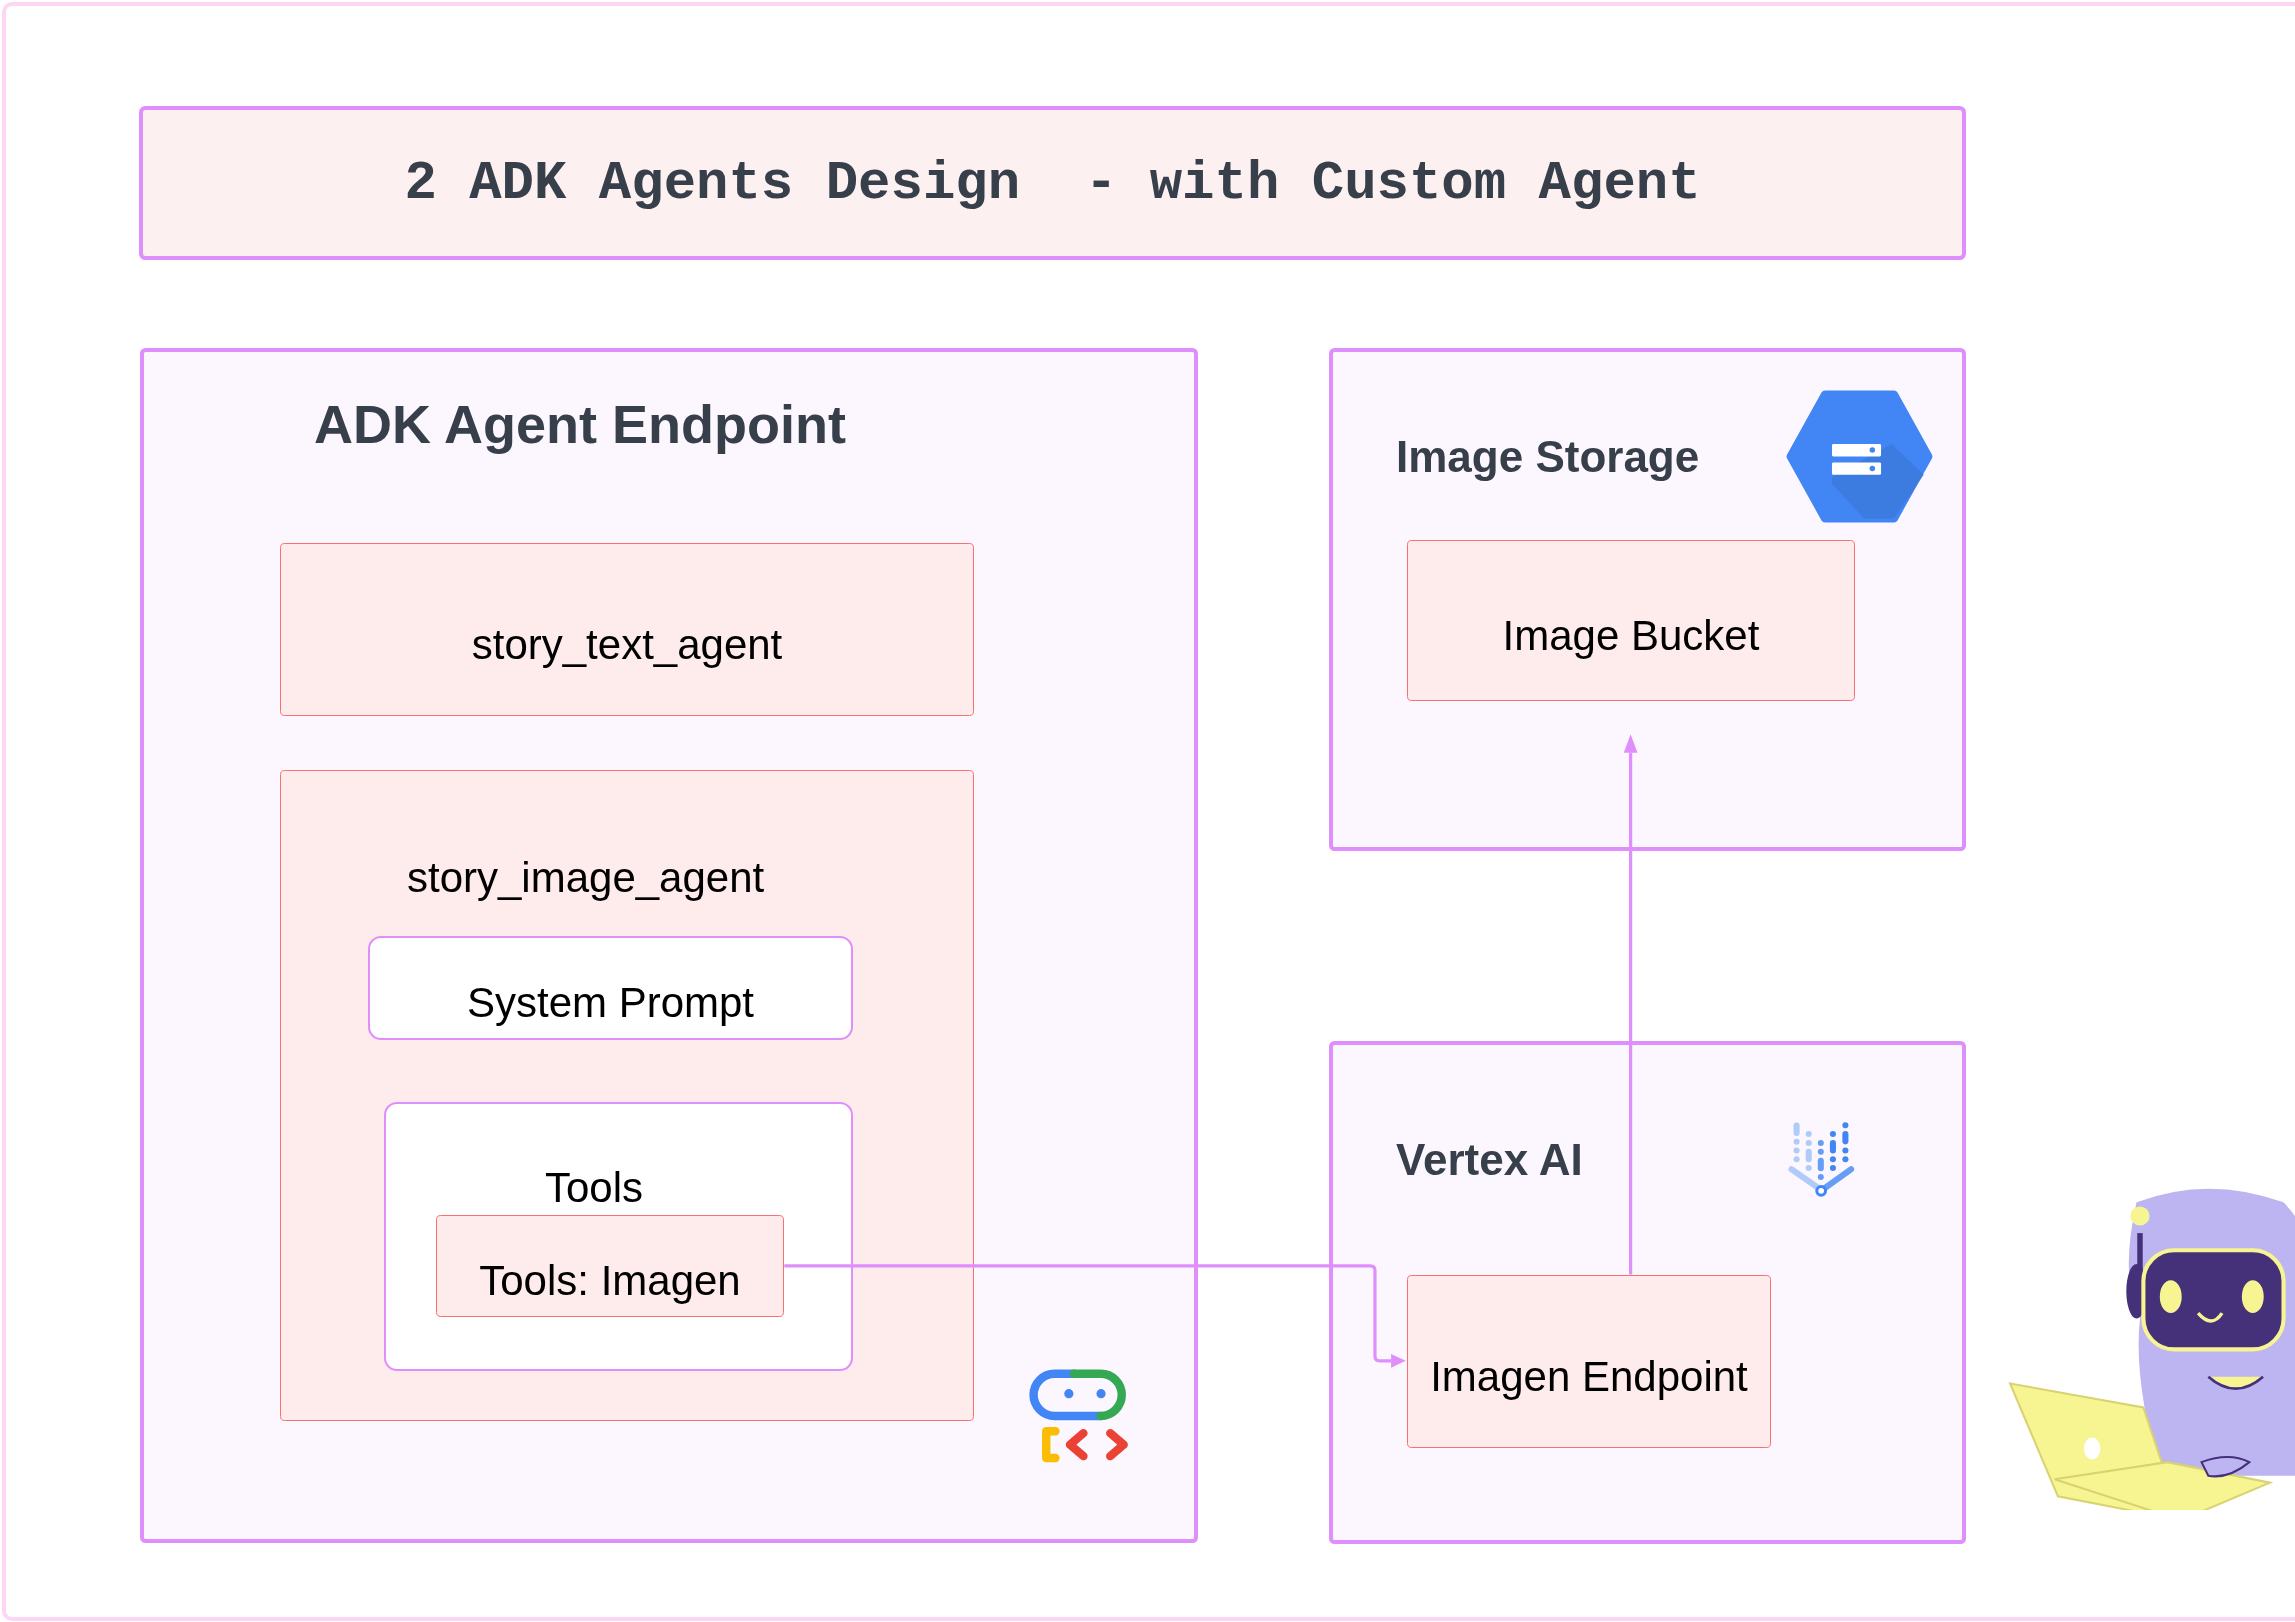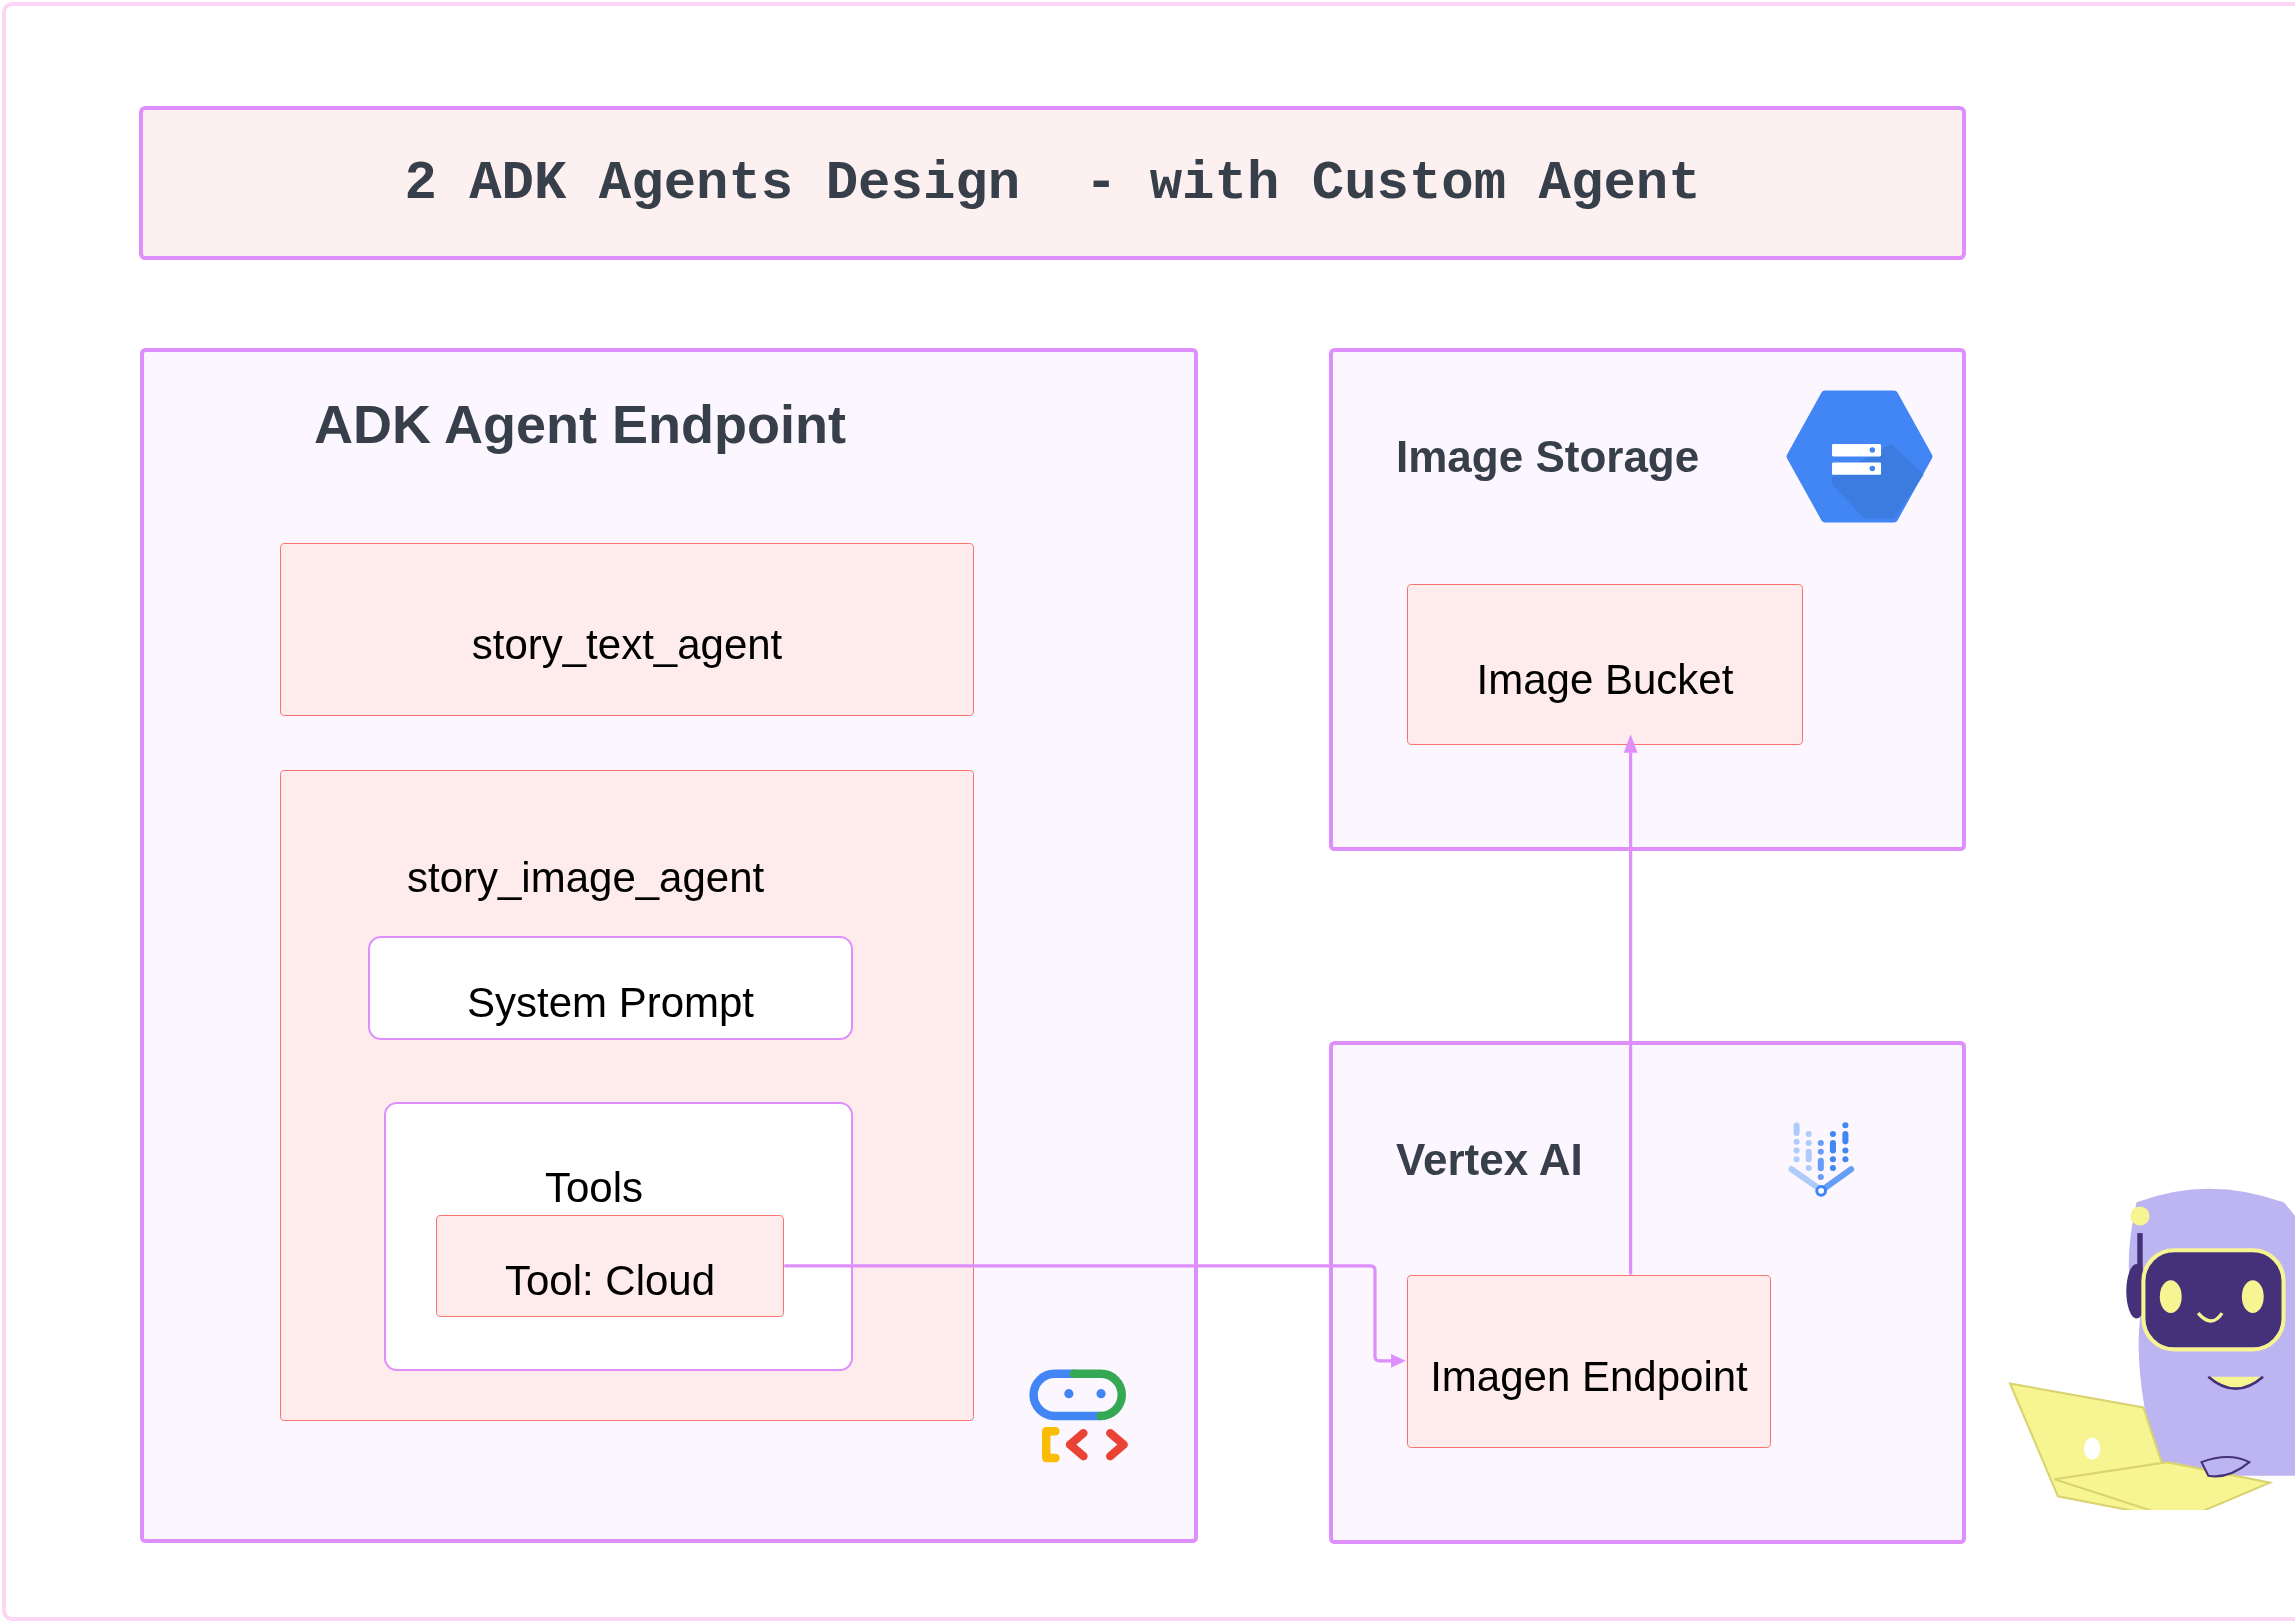--- a/index.html
+++ b/index.html
@@ -39,21 +39,21 @@
 
 <div class="abs white-box" style="left:368px;top:936px;width:485px;height:104px;display:flex;align-items:center;justify-content:center;">
   <span class="agent-label">System Prompt</span>
 </div>
 
 <div class="abs white-box" style="left:384px;top:1102px;width:469px;height:269px;">
   <span class="agent-label" style="position:absolute;left:159px;top:30px;">Tools</span>
 </div>
 
 <div class="abs agent-box" style="left:436px;top:1215px;width:348px;height:102px;">
-  <span class="agent-label">Tool: Cloud</span>
+  <span class="agent-label">Tools: Imagen</span>
 </div>
 
 <svg class="abs" style="left:1024px;top:1352px;" width="115" height="124" viewBox="0 0 300 320">
   <path d="M130 55 H80 A55 55 0 0 0 80 165 H200" fill="none" stroke="#4285F4" stroke-width="22" stroke-linecap="round"></path>
   <path d="M130 55 H200 A55 55 0 0 1 200 165" fill="none" stroke="#34A853" stroke-width="22" stroke-linecap="round"></path>
   <circle cx="117" cy="107" r="12" fill="#4285F4"></circle>
   <circle cx="201" cy="107" r="12" fill="#4285F4"></circle>
   <path d="M82 205 H58 V275 H82" fill="none" stroke="#FBBC04" stroke-width="22" stroke-linecap="round" stroke-linejoin="round"></path>
   <path d="M155 210 L120 240 L155 270" fill="none" stroke="#EA4335" stroke-width="22" stroke-linecap="round" stroke-linejoin="round"></path>
   <path d="M225 210 L260 240 L225 270" fill="none" stroke="#EA4335" stroke-width="22" stroke-linecap="round" stroke-linejoin="round"></path>
@@ -62,21 +62,21 @@
 <div class="abs panel" style="left:1329px;top:348px;width:637px;height:503px;"></div>
 <span class="panel-title" style="left:1396px;top:432px;font-size:44px;">Image Storage</span>
 <svg class="abs" style="left:1786px;top:390px;" width="147" height="133" viewBox="0 0 320 290">
   <polygon points="85,10 235,10 310,145 235,280 85,280 10,145" fill="#4285F4" stroke="#4285F4" stroke-width="18" stroke-linejoin="round"></polygon>
   <polygon points="230,118 300,185 235,280 170,280 100,205 100,190" fill="#3B78DB" opacity="0.8"></polygon>
   <rect x="100" y="118" width="107" height="27" rx="3" fill="#fff"></rect>
   <rect x="100" y="158" width="107" height="27" rx="3" fill="#fff"></rect>
   <circle cx="188" cy="131" r="6" fill="#4285F4"></circle>
   <circle cx="188" cy="171" r="6" fill="#4285F4"></circle>
 </svg>
-<div class="abs agent-box" style="left:1407px;top:584px;width:396px;height:161px;">
+<div class="abs agent-box" style="left:1407px;top:540px;width:448px;height:161px;">
   <span class="agent-label">Image Bucket</span>
 </div>
 
 <div class="abs panel" style="left:1329px;top:1041px;width:637px;height:503px;"></div>
 <span class="panel-title" style="left:1396px;top:1135px;font-size:44px;">Vertex AI</span>
 <svg class="abs" style="left:1772px;top:1106px;" width="101" height="101" viewBox="0 0 300 300">
   <g stroke-linecap="round">
     <line x1="73" y1="58" x2="73" y2="80" stroke="#AECBFA" stroke-width="18"></line>
     <circle cx="73" cy="106" r="9" fill="#AECBFA"></circle>
       <circle cx="73" cy="132" r="9" fill="#AECBFA"></circle>

